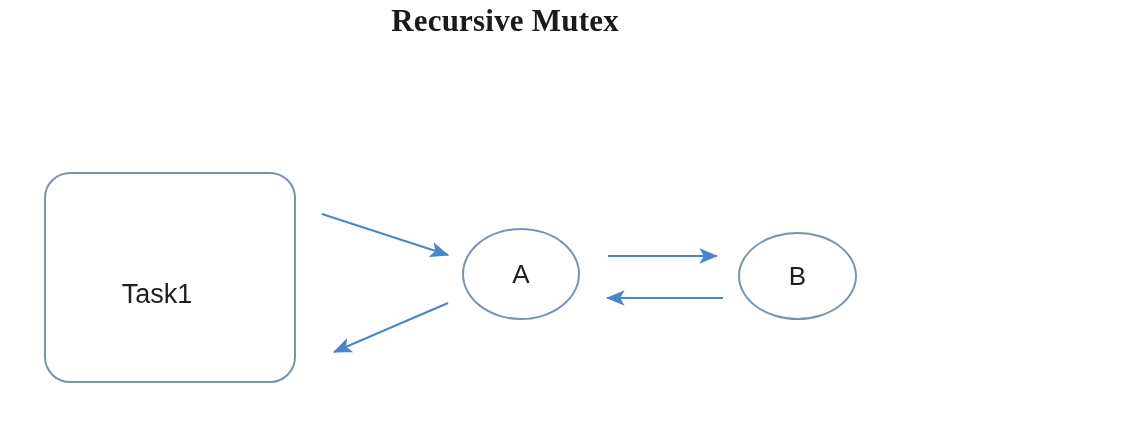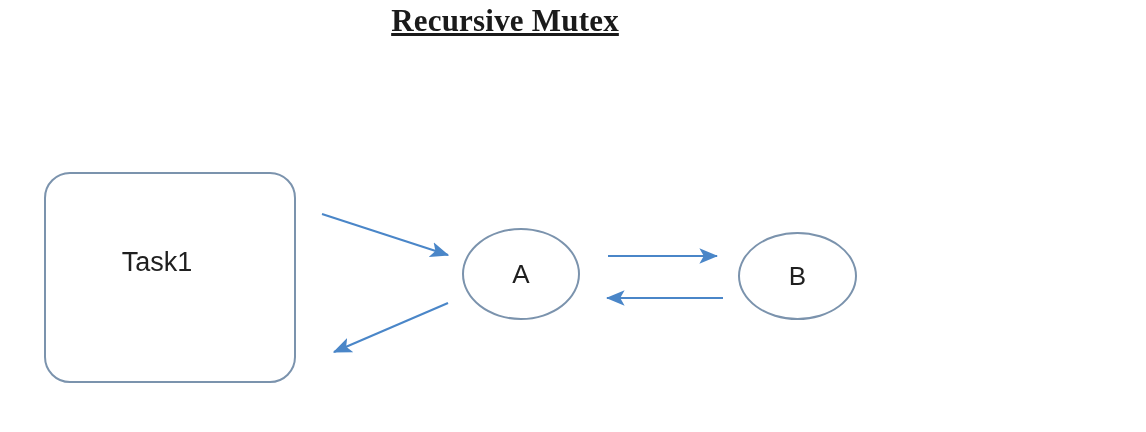--- a/index.html
+++ b/index.html
@@ -23,21 +23,20 @@
     top: 2px;
     width: 1010px;
     text-align: center;
     font-family: "Liberation Serif", serif;
     font-weight: bold;
     font-size: 31px;
     line-height: 38px;
     color: #1a1a1a;
     letter-spacing: 0.2px;
     white-space: nowrap;
-    text-decoration: underline;
   }
   .shape-label {
     position: absolute;
     color: #1f1f1f;
     font-family: "Liberation Sans", sans-serif;
     white-space: nowrap;
     text-align: center;
   }
   #task-box {
     position: absolute;
@@ -45,21 +44,21 @@
     top: 172px;
     width: 252px;
     height: 211px;
     border: 2px solid #7b93ad;
     border-radius: 26px;
     background: #ffffff;
     box-sizing: border-box;
   }
   #task-box-label {
     left: 44px;
-    top: 244px;
+    top: 276px;
     width: 226px;
     font-size: 27px;
     line-height: 36px;
   }
   .ellipse-shape {
     position: absolute;
     border: 2px solid #7b93ad;
     border-radius: 50%;
     background: #ffffff;
     box-sizing: border-box;

